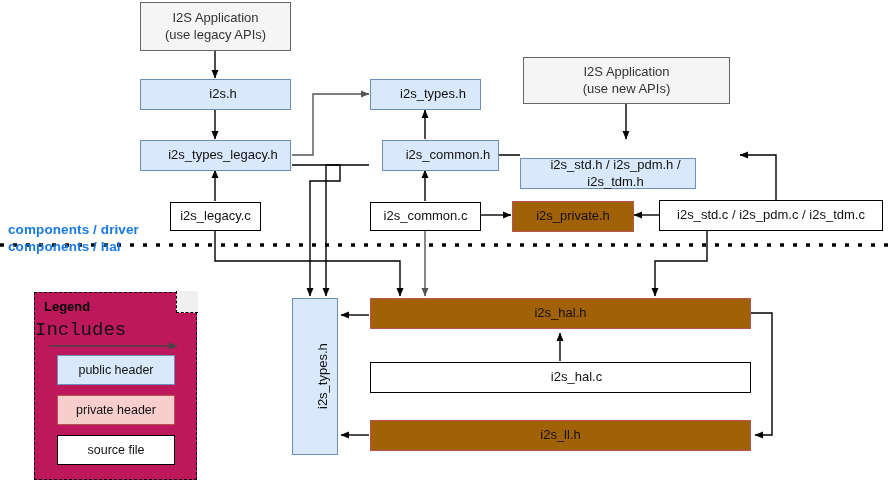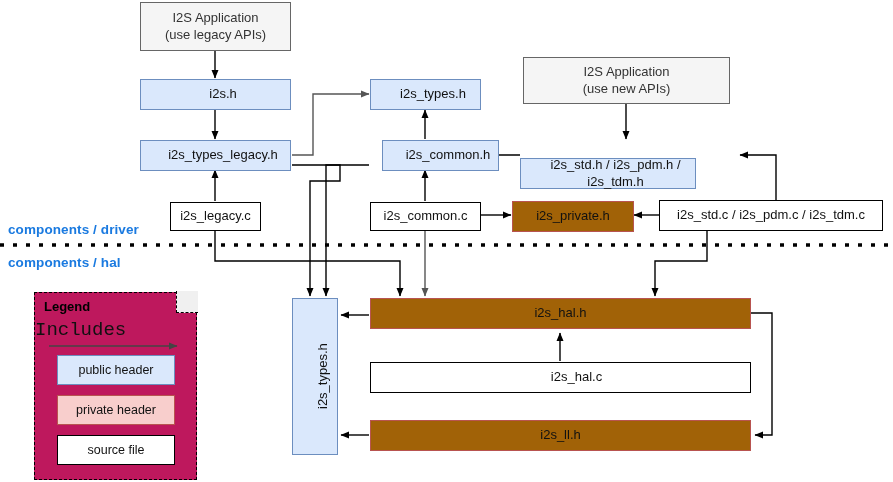--- a/index.html
+++ b/index.html
@@ -193,21 +193,21 @@
 
       <path d="M751,313 L772,313 L772,435 L755,435"></path>
     </g>
 
     <path d="M425,230 L425,296" stroke="#555555" stroke-width="1.4" fill="none" marker-end="url(#ahg)"></path>
 
     <line x1="0" y1="245" x2="893" y2="245" stroke="#000000" stroke-width="3.4" stroke-dasharray="4 9" stroke-linecap="butt"></line>
   </svg>
 
   <div class="zone-label" style="left:8px; top:222px;">components / driver</div>
-  <div class="zone-label" style="left:8px; top:255px;">components / hal</div>
+  <div class="zone-label" style="left:8px; top:239px;">components / hal</div>
 
   <div class="node app" style="left:140px; top:2px; width:151px; height:49px;">
     <span class="lbl">I2S Application
 (use legacy APIs)</span>
   </div>
 
   <div class="node public" style="left:140px; top:79px; width:151px; height:31px;">
     <span class="lbl">i2s.h</span>
   </div>
 

